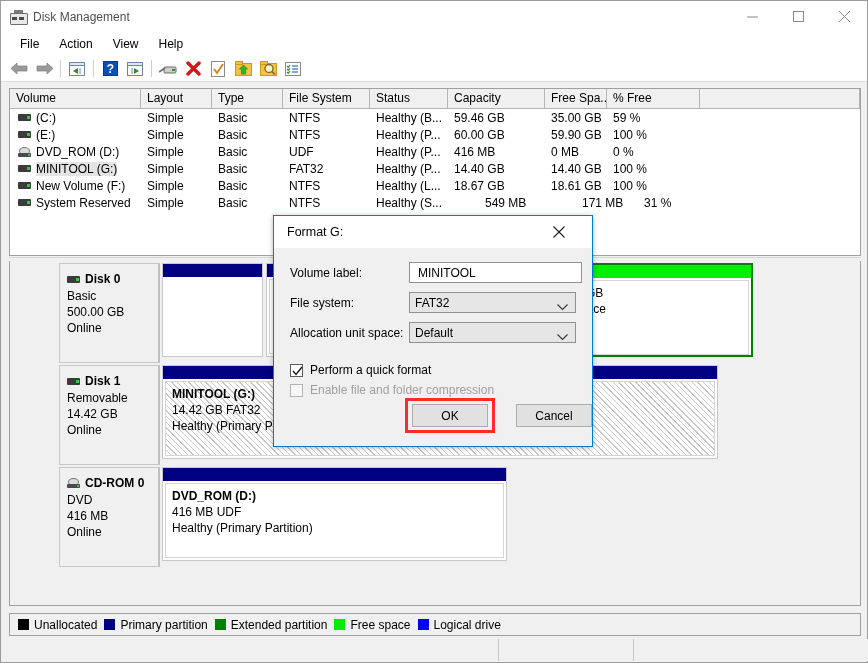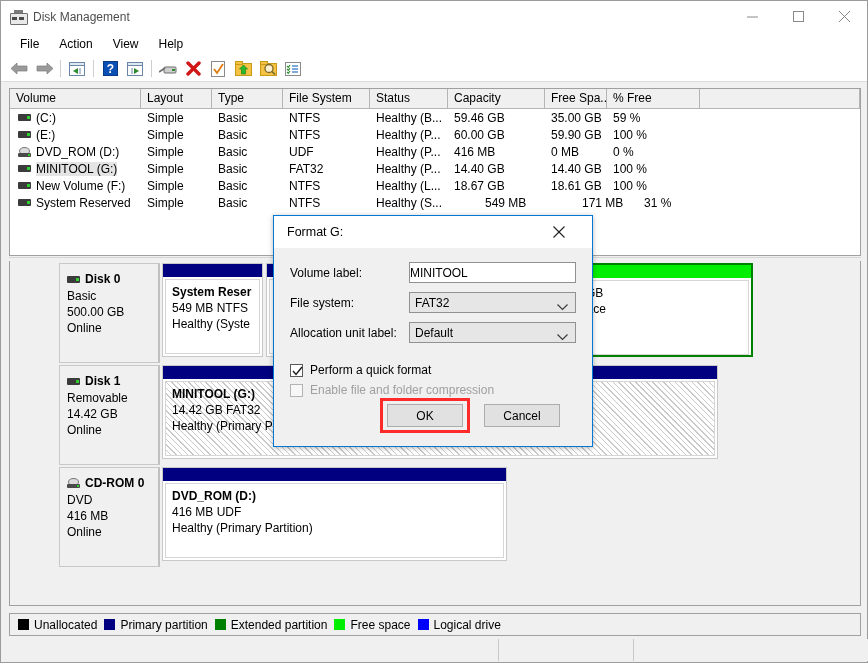--- a/index.html
+++ b/index.html
@@ -128,37 +128,37 @@
     height:32px;background:#ffffff;display:flex;align-items:center;
     justify-content:space-between;padding:0 12px 0 13px;
   }
   .dlg-title .t{font-size:12.5px;color:#000;}
   .dlg-close{width:42px;height:31px;display:flex;align-items:center;justify-content:center;}
   .dlg-body{padding:14px 16px 0 16px;}
   .frow{display:flex;align-items:center;margin-bottom:9px;}
   .flabel{width:119px;font-size:12px;flex:none;}
   .finput{
     box-sizing:border-box;width:173px;height:21px;background:#fff;border:1px solid #919191;
-    font-family:"Liberation Sans",sans-serif;font-size:12px;padding:0 0;color:#000;outline:none;
+    font-family:"Liberation Sans",sans-serif;font-size:12px;padding:0 8px;color:#000;outline:none;
   }
   .fsel{
     box-sizing:border-box;width:173px;height:21px;background:#e6e6e6;border:1px solid #919191;
     font-size:12px;padding:3px 0 0 5px;position:relative;
   }
   .fsel .chev{position:absolute;right:7px;top:7px;}
   .cbrow{display:flex;align-items:center;margin-top:3px;margin-bottom:6px;}
   .cb{
     width:13px;height:13px;box-sizing:border-box;background:#fff;border:1px solid #5a5a5a;
     margin-right:7px;position:relative;flex:none;
   }
   .cb.dis{border-color:#b4b4b4;background:#f7f7f7;}
   .cb svg{position:absolute;left:1px;top:1px;}
   .cbtxt{font-size:12px;}
   .cbtxt.dis{color:#a0a0a0;}
-  .dlg-btns{position:absolute;right:32px;bottom:19px;display:flex;gap:21px;align-items:center;}
+  .dlg-btns{position:absolute;right:0;bottom:19px;display:flex;gap:28px;align-items:center;}
   .btn{
     box-sizing:border-box;width:76px;height:23px;background:#e1e1e1;border:1px solid #adadad;
     font-size:12px;display:flex;align-items:center;justify-content:center;
     font-family:"Liberation Sans",sans-serif;color:#000;
   }
   .okwrap{position:relative;}
   .okwrap .focusline{position:absolute;left:0;top:-5px;width:76px;height:2px;background:#0078d7;}
   .okwrap .redbox{
     position:absolute;left:-7px;top:-6px;width:90px;height:35px;
     border:3px solid #ff2b2b;box-sizing:border-box;pointer-events:none;
@@ -402,21 +402,20 @@
               <span class="drv"></span>
               <span>Disk 0</span>
             </div>
             <div>Basic</div>
             <div>500.00 GB</div>
             <div>Online</div>
           </div>
           <div class="partarea">
             <div class="part" style="width: 101px;">
               <div class="bar" style="background: rgb(0, 0, 128);"></div>
-              <div class="pbody"><b>System Reser</b><div>549 MB NTFS</div><div>Healthy (Syste</div></div>
             </div>
             <div class="part" style="width: 95px;">
               <div class="bar" style="background: rgb(0, 0, 128);"></div>
               <div class="pbody"><b>(C:)</b><div>59.46 GB NT</div><div>Healthy (Boo</div></div>
             </div>
             <div class="part" style="width: 168px;">
               <div class="bar" style="background: rgb(0, 0, 255);"></div>
               <div class="pbody"><b>me  (F:)</b><div>TFS</div><div>ogical Drive)</div></div>
             </div>
             <div class="part green-outer" style="width: 218px;">
@@ -519,21 +518,21 @@
           <span>FAT32</span>
           <span class="chev">
             <svg width="11" height="7">
                 <polyline points="0.5,0.5 5.5,5.5 10.5,0.5" fill="none" stroke="#3a3a3a" stroke-width="1.2"></polyline>
               </svg>
           </span>
         </div>
       </div>
 
       <div class="frow">
-        <span class="flabel">Allocation unit label:</span>
+        <span class="flabel">Allocation unit space:</span>
         <div class="fsel">
           <span>Default</span>
           <span class="chev">
             <svg width="11" height="7">
                 <polyline points="0.5,0.5 5.5,5.5 10.5,0.5" fill="none" stroke="#3a3a3a" stroke-width="1.2"></polyline>
               </svg>
           </span>
         </div>
       </div>
 

